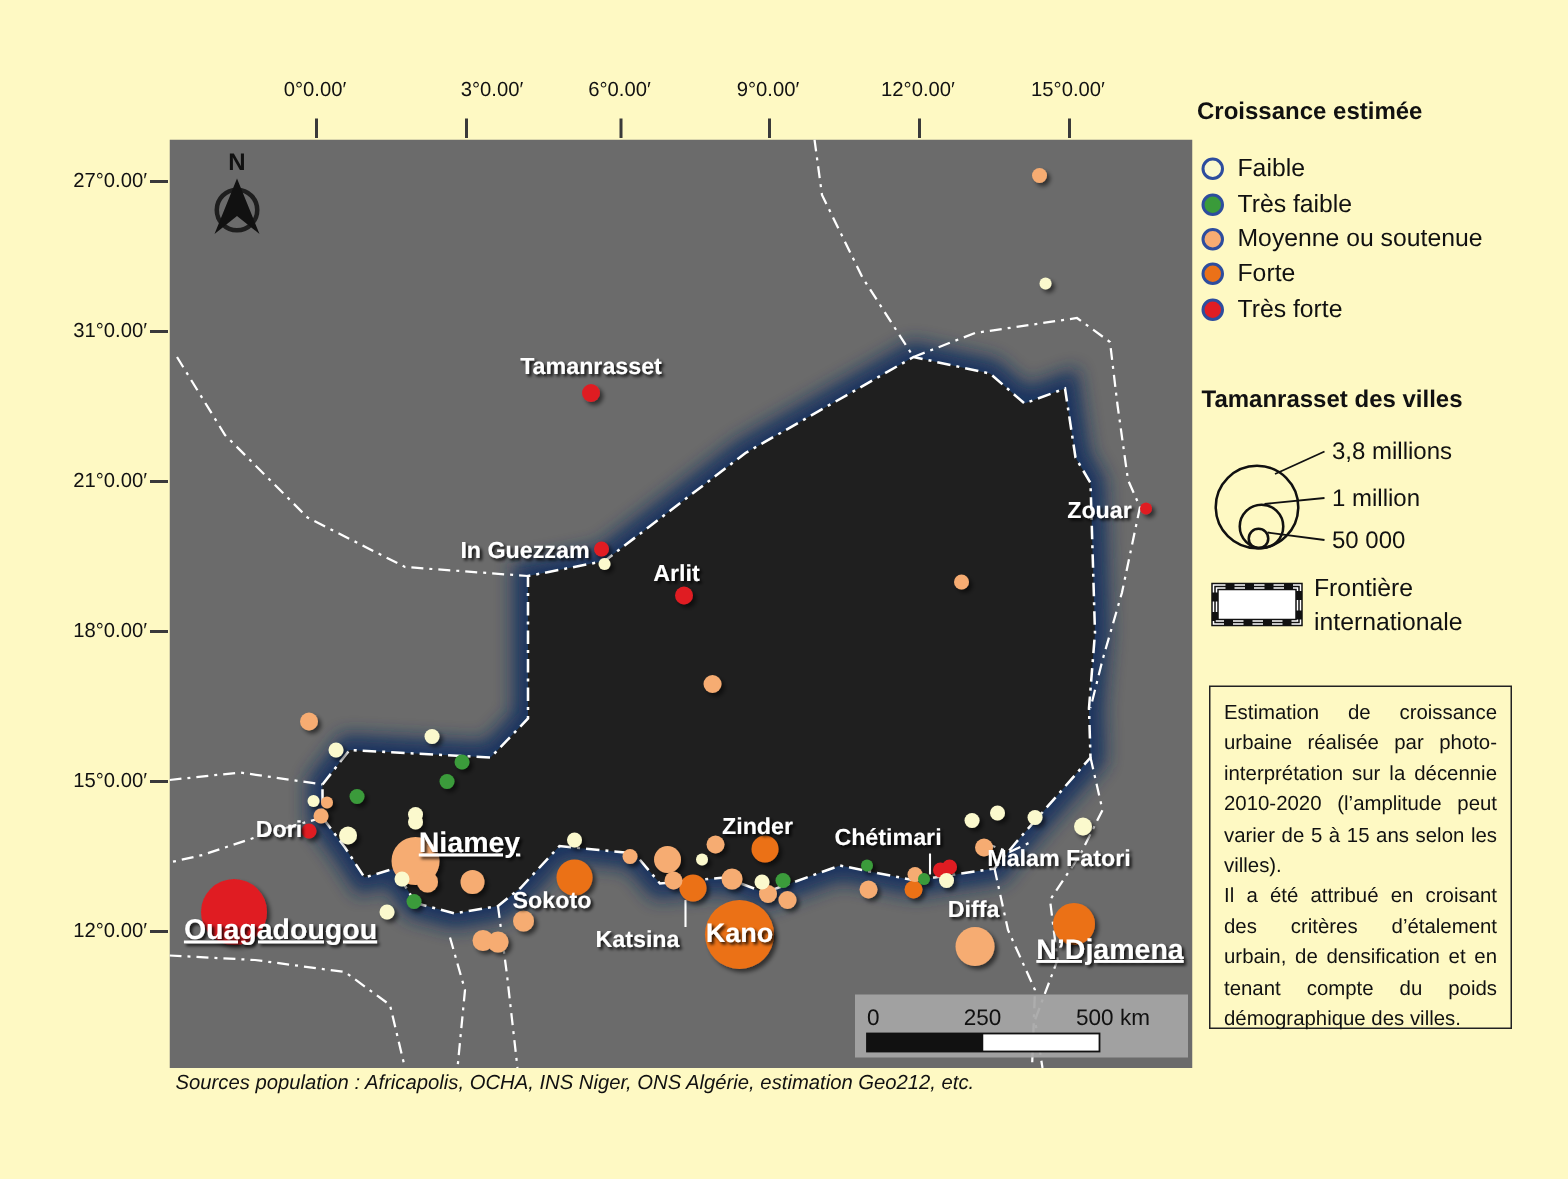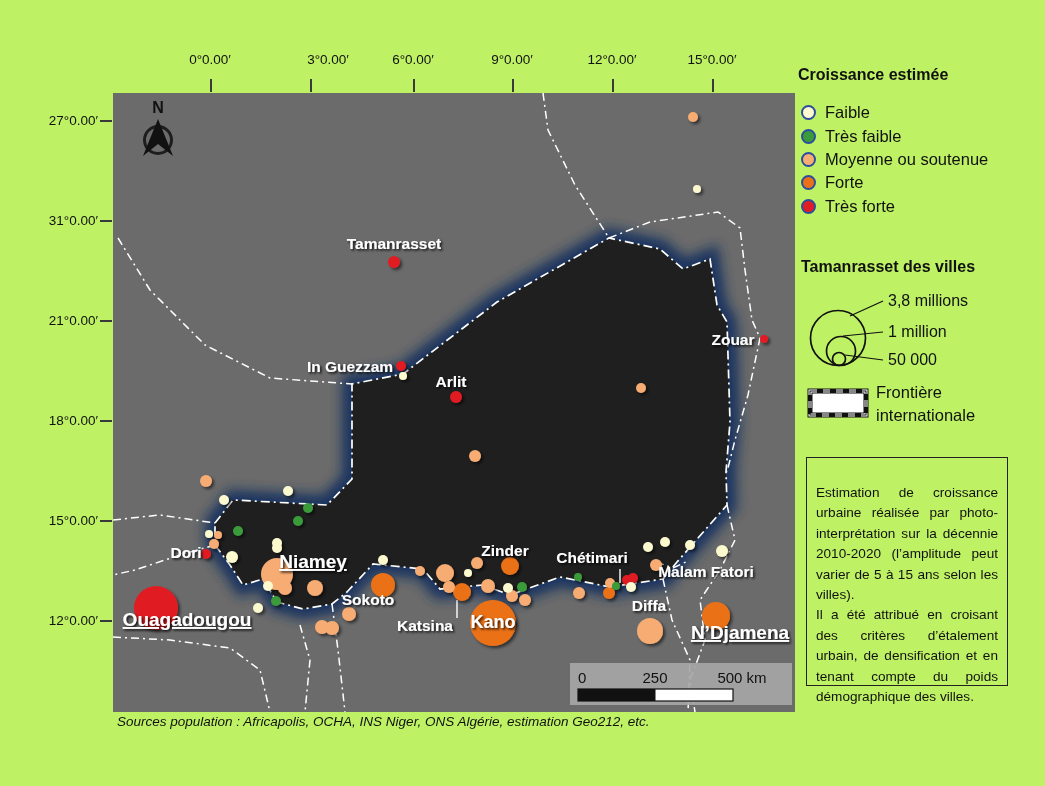--- a/index.html
+++ b/index.html
@@ -1,34 +1,34 @@
 <!DOCTYPE html>
 <html><head>
 <meta charset="utf-8">
 <style>
   html,body{margin:0;padding:0;background:#fff;}
   body{width:1045px;height:786px;font-family:"Liberation Sans",sans-serif;}
-  .canvas{position:relative;width:1045px;height:786px;background:#bef264;overflow:hidden;}
+  .canvas{position:relative;width:1045px;height:786px;background:#fef9c3;overflow:hidden;}
   .map-area{position:absolute;left:113px;top:93px;width:682px;height:619px;}
   .map-area svg{display:block;}
   .axis-label-top{position:absolute;top:52px;transform:translateX(-50%);font-size:13.5px;color:#111;white-space:nowrap;}
   .tick-top{position:absolute;top:79px;width:1.5px;height:13px;background:#3a3a3a;}
   .axis-label-left{position:absolute;left:26px;width:72px;text-align:right;transform:translateY(-50%);font-size:13.5px;color:#111;white-space:nowrap;}
   .tick-left{position:absolute;left:100px;width:12px;height:1.5px;background:#3a3a3a;}
   .legend-title{position:absolute;font-size:16px;font-weight:bold;color:#111;white-space:nowrap;}
   #growth-list{position:absolute;left:801px;top:101px;}
   .growth-row{display:flex;align-items:center;height:23.4px;}
   .growth-dot{width:15px;height:15px;border-radius:50%;border:2.5px solid #2d4d9e;margin-right:9px;flex:none;box-sizing:border-box;}
   .growth-label{font-size:16.5px;color:#111;white-space:nowrap;}
   .pop-symbol{position:absolute;left:795px;top:286px;}
   .pop-symbol text{font-size:16px;fill:#111;}
   .frontier-symbol{position:absolute;left:806px;top:386px;}
   .frontier-label{position:absolute;left:876px;top:381px;width:160px;font-size:16.5px;line-height:1.4;color:#111;}
   .note-box{position:absolute;left:806px;top:457px;width:202px;height:229px;box-sizing:border-box;
-    border:1.6px solid #222;padding:25px 9px;font-size:13.6px;line-height:1.5;color:#111;
+    border:1.6px solid #222;padding:7px 9px;font-size:13.6px;line-height:1.5;color:#111;
     text-align:justify;white-space:pre-line;}
   .sources{position:absolute;left:117px;top:714px;font-size:13.5px;font-style:italic;color:#111;white-space:nowrap;}
 </style>
 </head>
 <body>
 
 <div class="canvas">
 
   <div id="axis-top">
       <div class="axis-label-top" style="left: 210px;">0°0.00′</div>

